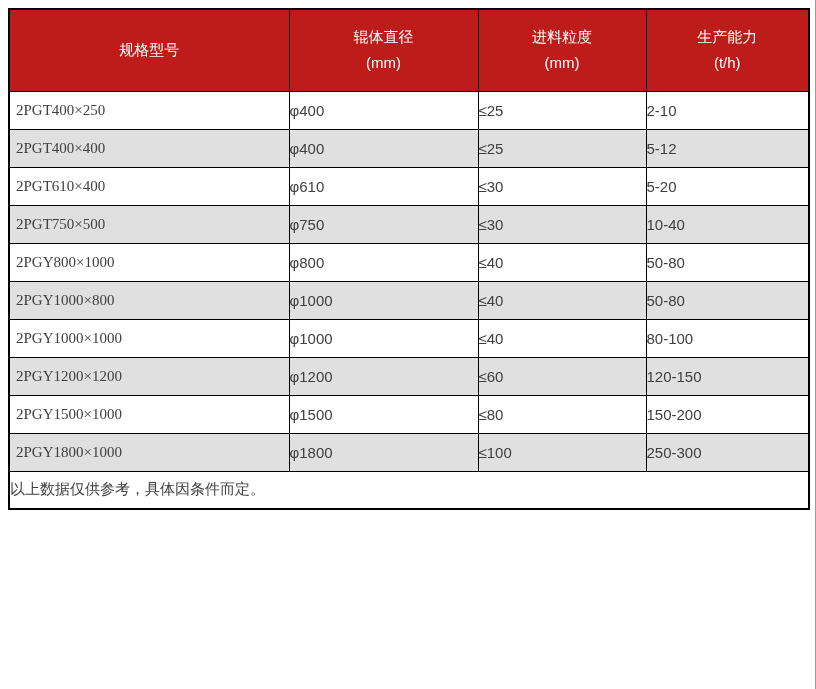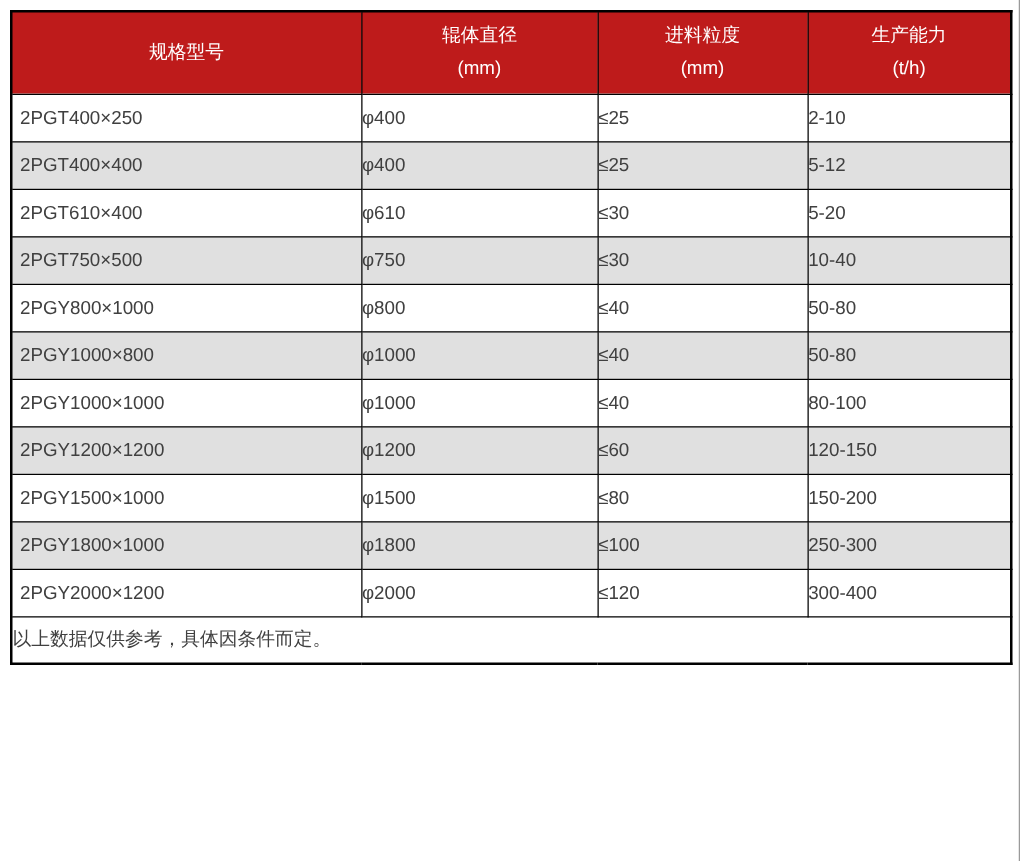--- a/index.html
+++ b/index.html
@@ -36,21 +36,21 @@
   }
   .spec-table col.c1 { width: 280px; }
   .spec-table col.c2 { width: 189px; }
   .spec-table col.c3 { width: 168px; }
   .spec-table col.c4 { width: 163px; }
 
   .spec-table th, .spec-table td {
     border: 1px solid var(--border-color, #000000);
     padding: 0;
   }
-  .spec-table thead tr { height: 66px; }
+  .spec-table thead tr { height: 82px; }
   .spec-table thead th {
     background: var(--header-bg, #be1b1b);
     color: var(--header-text, #ffffff);
     font-size: 15px;
     font-weight: normal;
     text-align: center;
     vertical-align: middle;
   }
   .spec-table thead th .hline {
     display: block;
@@ -62,20 +62,21 @@
   .spec-table tbody tr:nth-child(even) td { background: var(--row-alt-bg, #e0e0e0); }
   .spec-table tbody tr:nth-child(odd)  td { background: var(--row-bg, #ffffff); }
   .spec-table tbody td {
     color: var(--text-color, #404040);
     font-size: 15px;
     vertical-align: middle;
   }
   .spec-table tbody td:first-child {
     text-align: left;
     padding-left: 6px;
+    font-family: Liberation Serif, serif;
   }
   .spec-table tfoot tr { height: 38px; }
   .spec-table tfoot td {
     background: var(--row-bg, #ffffff);
     color: var(--text-color, #404040);
     font-size: 15px;
     text-align: left;
     vertical-align: middle;
   }
 </style>
@@ -165,26 +166,20 @@
           <td>φ1500</td>
           <td>≤80</td>
           <td>150-200</td>
         </tr>
         <tr>
           <td>2PGY1800×1000</td>
           <td>φ1800</td>
           <td>≤100</td>
           <td>250-300</td>
         </tr>
-        <tr>
-          <td>2PGY2000×1200</td>
-          <td>φ2000</td>
-          <td>≤120</td>
-          <td>300-400</td>
-        </tr>
       </tbody>
     <tfoot>
       <tr>
         <td colspan="4">以上数据仅供参考，具体因条件而定。</td>
       </tr>
     </tfoot>
   </table>
 
   <div class="screen-edge"></div>
 </div>

